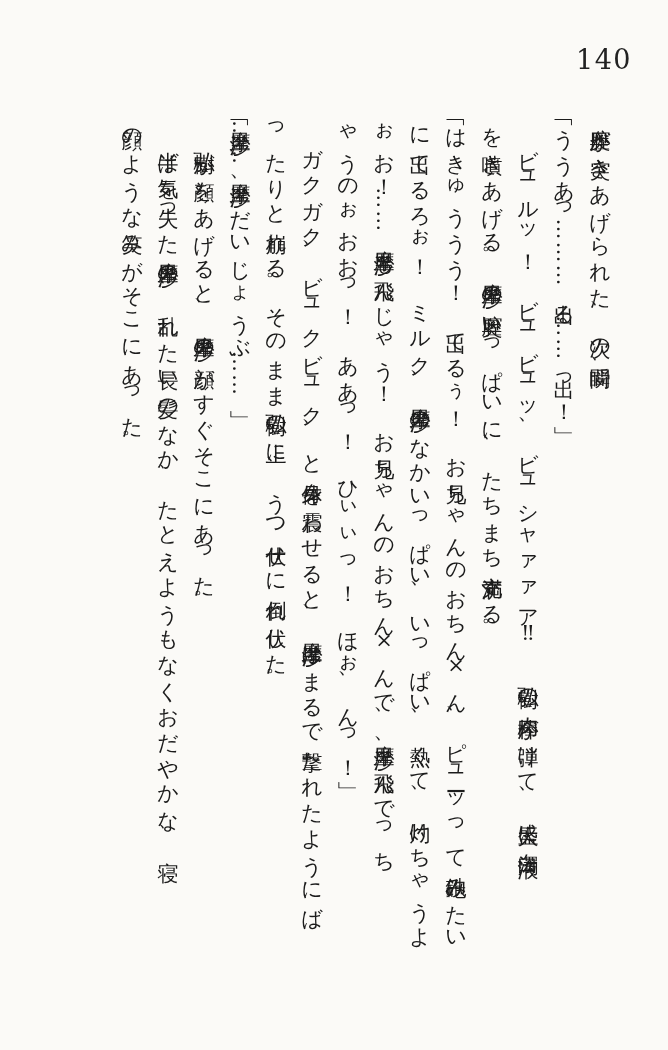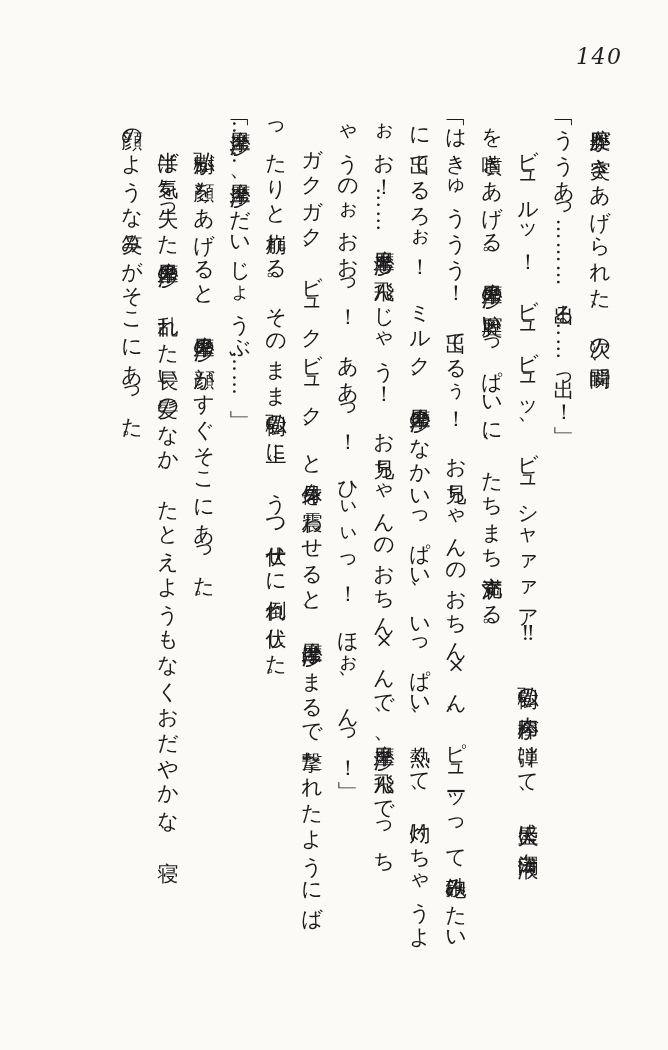--- a/index.html
+++ b/index.html
@@ -9,22 +9,21 @@
     margin:0 auto;
     background:#fbfaf7;
     color:#1b1b1b;
     font-family:"DejaVu Serif","Liberation Serif",serif;
     overflow:hidden;
   }
   .page-number{
     position:absolute;
     top:44px;
     left:576px;
-    font-size:22px;
-    font-style:italic;
+    font-size:27px;
     letter-spacing:1.5px;
     color:#222;
   }
   .text-block{
     position:absolute;
     top:112px;
     right:50px;
     height:890px;
     writing-mode:vertical-rl;
     text-orientation:mixed;

